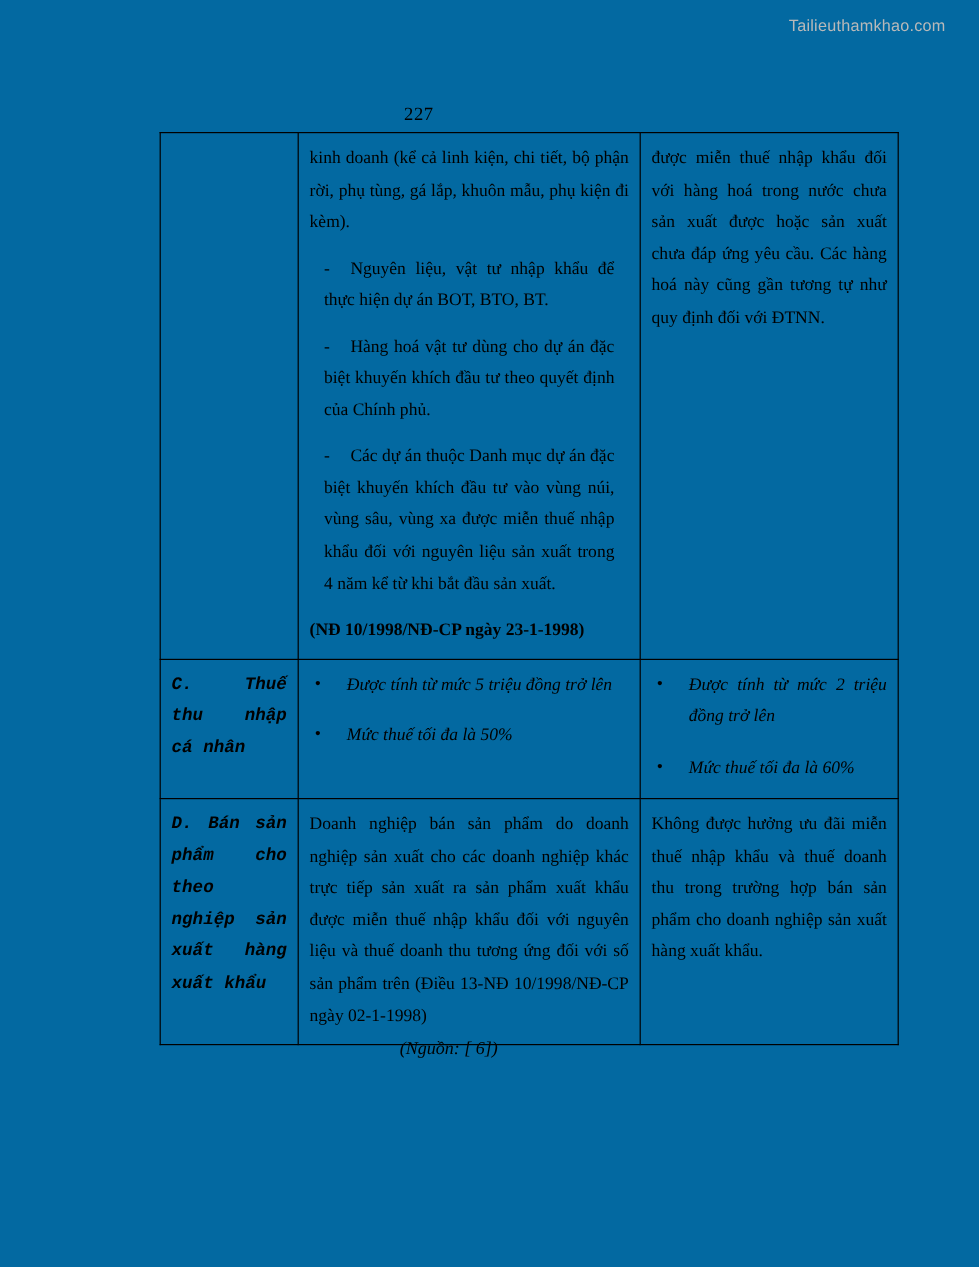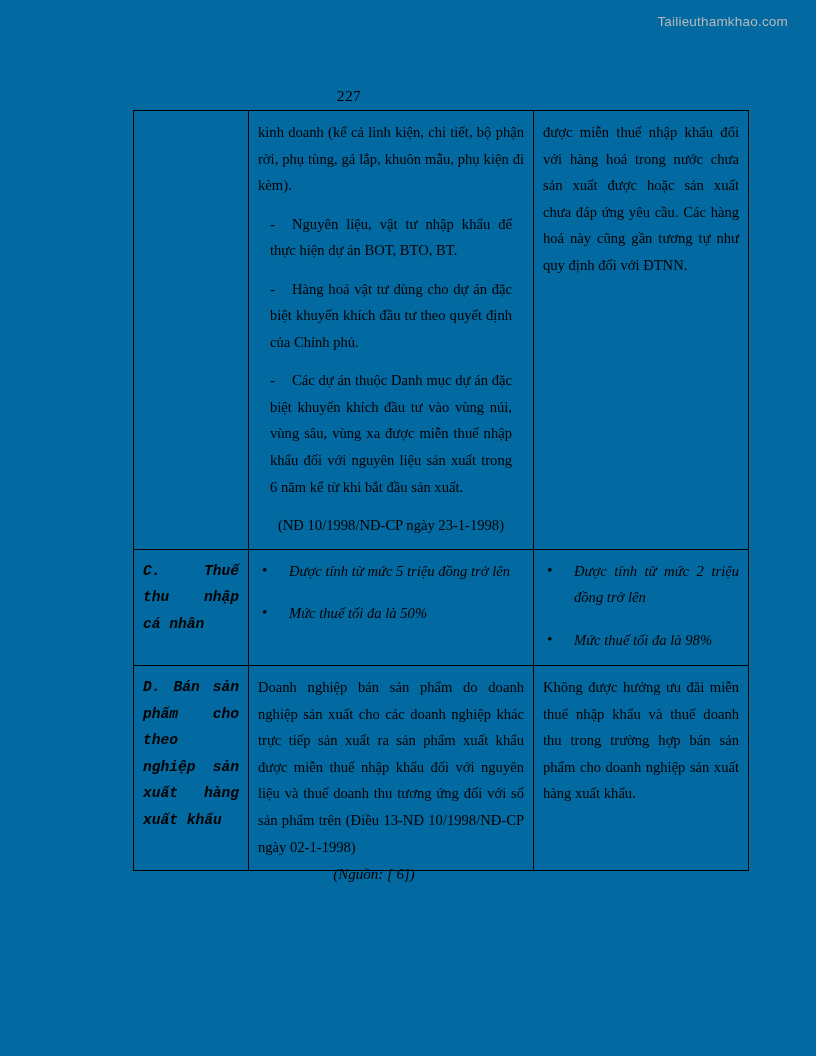--- a/index.html
+++ b/index.html
@@ -114,21 +114,21 @@
   ul.bullets > li:last-child { margin-bottom: 2px; }
   ul.bullets > li::before {
     content: "\2022";
     position: absolute;
     left: 4px;
     top: -1px;
     font-size: 15px;
     line-height: inherit;
   }
 
-  .no-justify { text-align: center; }
+  .no-justify { text-align: left; font-weight: bold; }
 
   
   .source-note {
     position: absolute;
     top: 866px;
     left: 0;
     width: 748px;
     text-align: center;
     font-style: italic;
     font-size: 15px;
@@ -157,21 +157,21 @@
 
           <td>
             <p class="cell-para">kinh doanh (kể cả linh kiện, chi tiết, bộ phận rời, phụ tùng, gá lắp, khuôn mẫu, phụ kiện đi kèm).</p>
             <p class="dash-item">
               <span class="dash">-</span><span>Nguyên liệu, vật tư nhập khẩu để thực hiện dự án BOT, BTO, BT.</span>
             </p>
             <p class="dash-item">
               <span class="dash">-</span><span>Hàng hoá vật tư dùng cho dự án đặc biệt khuyến khích đầu tư theo quyết định của Chính phủ.</span>
             </p>
             <p class="dash-item">
-              <span class="dash">-</span><span>Các dự án thuộc Danh mục dự án đặc biệt khuyến khích đầu tư vào vùng núi, vùng sâu, vùng xa được miễn thuế nhập khẩu đối với nguyên liệu sản xuất trong 6 năm kể từ khi bắt đầu sản xuất.</span>
+              <span class="dash">-</span><span>Các dự án thuộc Danh mục dự án đặc biệt khuyến khích đầu tư vào vùng núi, vùng sâu, vùng xa được miễn thuế nhập khẩu đối với nguyên liệu sản xuất trong 4 năm kể từ khi bắt đầu sản xuất.</span>
             </p>
             <p class="cell-para no-justify">(NĐ 10/1998/NĐ-CP ngày 23-1-1998)</p>
           </td>
 
           <td>
             <p class="cell-para">được miễn thuế nhập khẩu đối với hàng hoá trong nước chưa sản xuất được hoặc sản xuất chưa đáp ứng yêu cầu. Các hàng hoá này cũng gần tương tự như quy định đối với ĐTNN.</p>
           </td>
         </tr>
 
         <tr>
@@ -187,21 +187,21 @@
               </li>
             </ul>
           </td>
 
           <td>
             <ul class="bullets">
               <li>
                 <span>Được tính từ mức 2 triệu đồng trở lên</span>
               </li>
               <li>
-                <span>Mức thuế tối đa là 98%</span>
+                <span>Mức thuế tối đa là 60%</span>
               </li>
             </ul>
           </td>
         </tr>
 
         <tr>
           <td class="cat-label">D. Bán sản phẩm cho theo nghiệp sản xuất hàng xuất khẩu</td>
 
           <td>
             <p class="cell-para">Doanh nghiệp bán sản phẩm do doanh nghiệp sản xuất cho các doanh nghiệp khác trực tiếp sản xuất ra sản phẩm xuất khẩu được miễn thuế nhập khẩu đối với nguyên liệu và thuế doanh thu tương ứng đối với số sản phẩm trên (Điều 13-NĐ 10/1998/NĐ-CP ngày 02-1-1998)</p>

